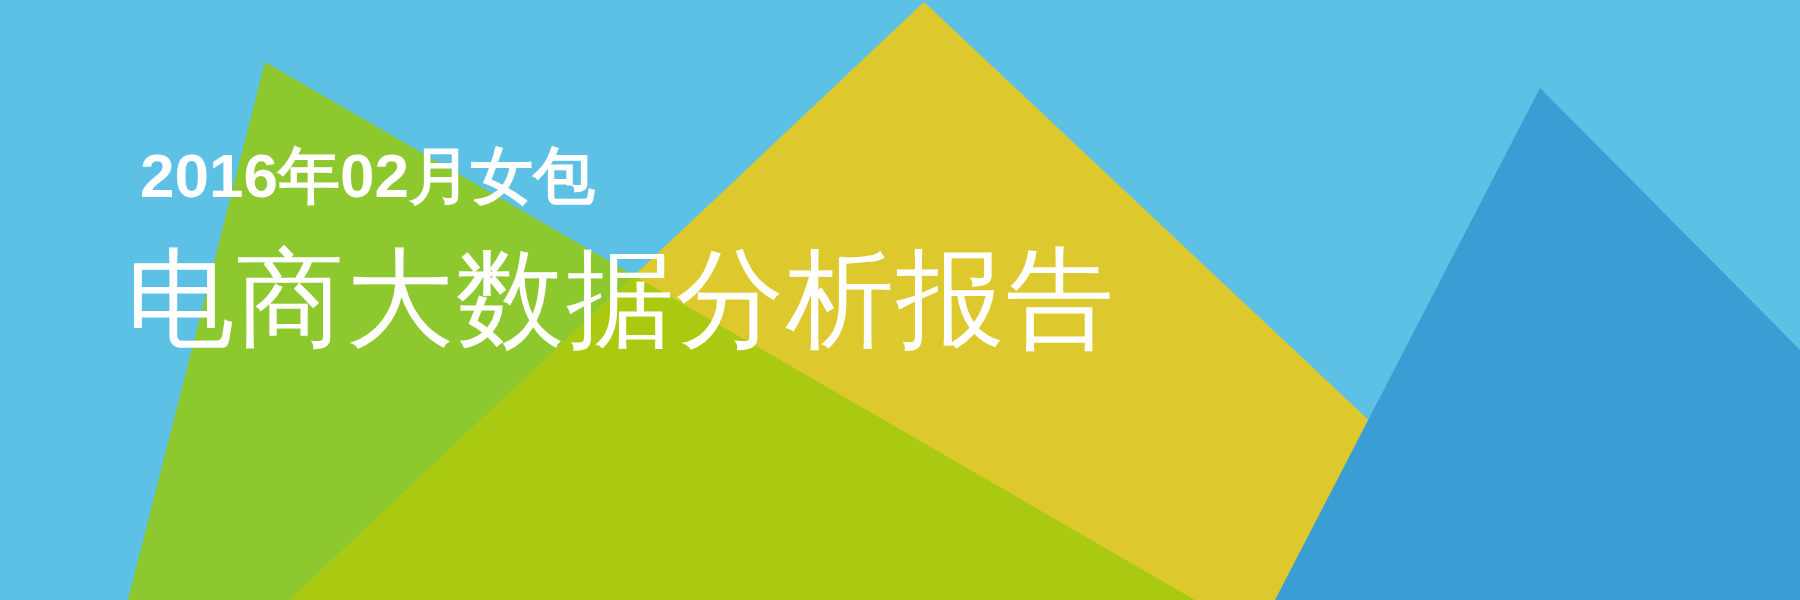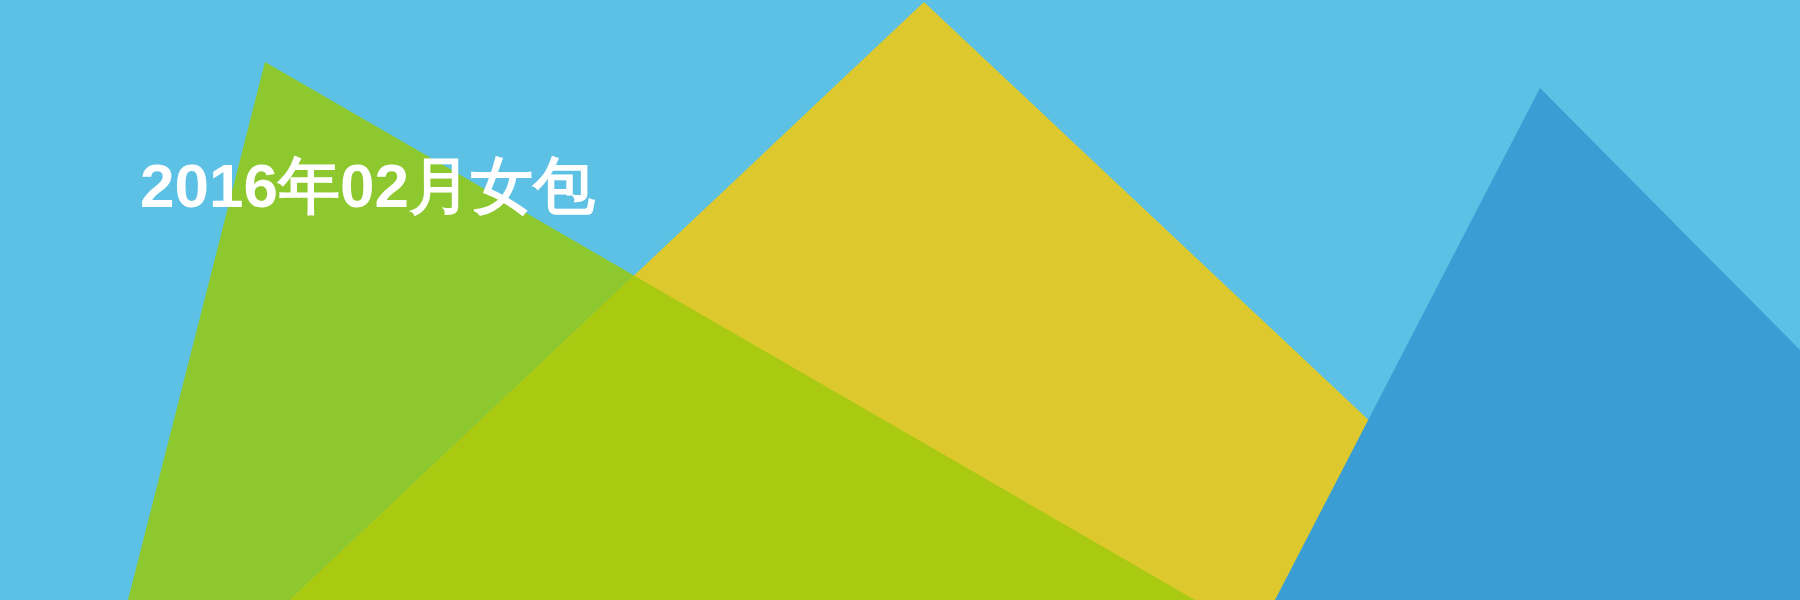--- a/index.html
+++ b/index.html
@@ -19,21 +19,21 @@
     position: absolute;
     top: 0;
     left: 0;
     width: 1800px;
     height: 600px;
     display: block;
   }
   #title-block {
     position: absolute;
     left: 0;
-    top: 12px;
+    top: 2px;
     width: 1800px;
     height: 556px;
     pointer-events: none;
   }
   .title-line-1 {
     position: absolute;
     left: 140px;
     top: 143px;
     color: #ffffff;
     font-size: 62px;
@@ -69,15 +69,16 @@
     <clipPath id="clip-green">
       <polygon points="265,62 1195,600 128,600"></polygon>
     </clipPath>
     <polygon points="924,2 1560,600 290,600" fill="#a9ca10" clip-path="url(#clip-green)"></polygon>
 
     <polygon points="1540,88 1800,350 1800,600 1275,600" fill="#3a9ed4"></polygon>
   </svg>
 
   <div id="title-block">
     <div class="title-line-1">2016年02月女包</div>
+    <div class="title-line-2">电商大数据分析报告</div>
   </div>
 
 </div>
 
 </body></html>

